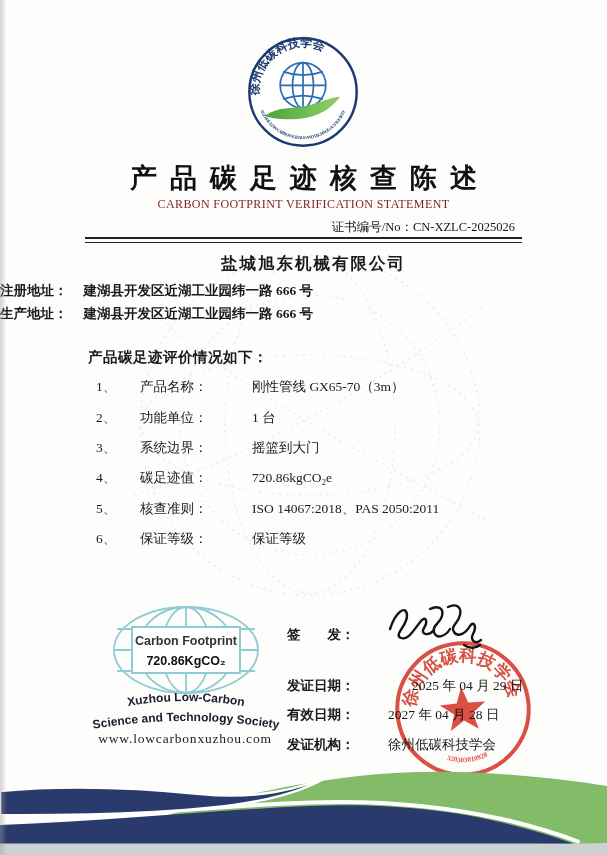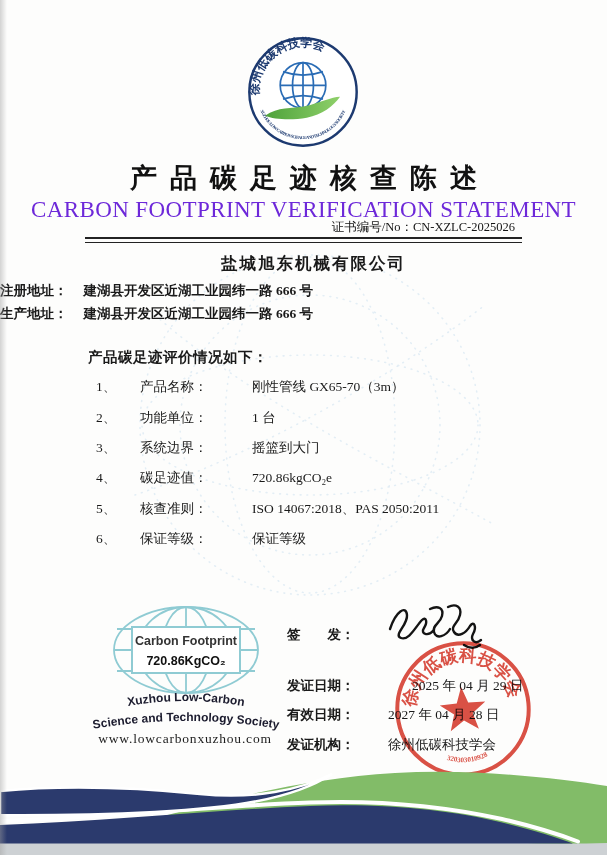--- a/index.html
+++ b/index.html
@@ -6,21 +6,21 @@
   .page{
     position:relative;width:607px;height:855px;margin:0 auto;
     background:#fdfdfc;overflow:hidden;
     font-family:"Liberation Serif","DejaVu Serif",serif;color:#1a1a1a;
   }
   .page::before{content:"";position:absolute;left:0;top:0;bottom:0;width:7px;
     background:linear-gradient(90deg,rgba(160,160,160,.45),rgba(160,160,160,0));z-index:9;pointer-events:none;}
   .abs{position:absolute;}
   .center{left:0;right:0;text-align:center;}
   .doc-title{top:160px;font-size:27px;font-weight:700;letter-spacing:13px;text-indent:13px;color:#111;}
-  .doc-subtitle{top:197px;font-size:23px;letter-spacing:.4px;color:#6d28d9;}
+  .doc-subtitle{top:197px;font-size:12px;letter-spacing:.4px;color:#7f1d1d;}
   .cert-line{top:219px;right:92px;font-size:12.5px;color:#151515;}
   .rule{top:237px;left:85px;width:437px;height:3px;border-top:2px solid #232323;border-bottom:1px solid #232323;}
   .company{top:253px;font-size:16.5px;font-weight:700;letter-spacing:2px;margin-left:20px;}
   .addr-row{left:0;right:12px;display:flex;font-size:13.5px;font-weight:600;}
   .addr-row .lbl{margin-right:16px;}
   .sect-head{top:348px;left:88px;font-size:14.5px;font-weight:700;letter-spacing:.5px;}
   .items{top:372px;left:96px;right:30px;}
   .item-row{display:flex;height:30.4px;align-items:center;font-size:13.5px;}
   .item-num{width:44px;}
   .item-label{width:112px;}

